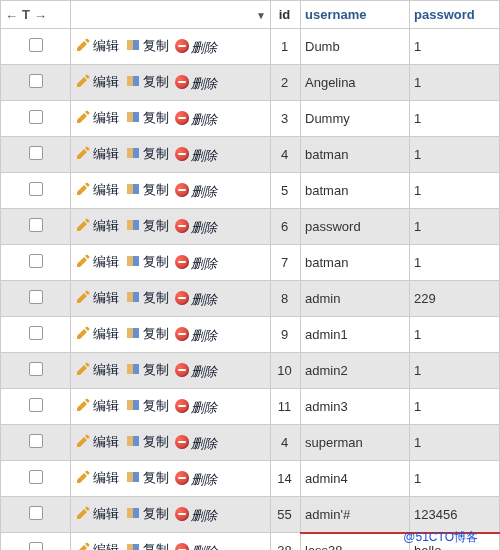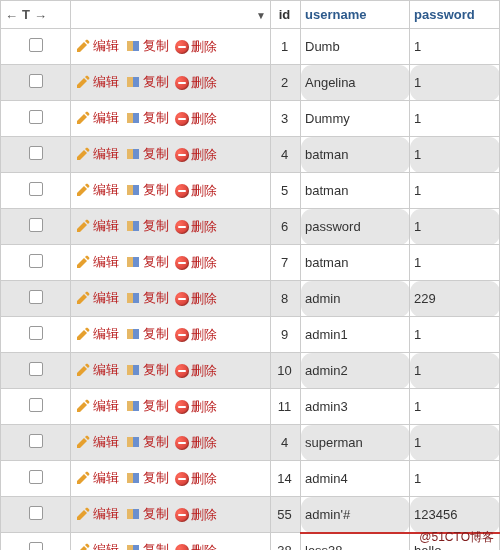--- a/index.html
+++ b/index.html
@@ -31,30 +31,29 @@
   }
   .dropdown-arr {
     font-size: 10px;
     color: #555;
   }
   .row-even { background: #fff; }
   .row-odd  { background: #e6e6e6; }
   .checkbox-cell { width: 22px; text-align: center; }
   .actions-cell { width: 200px; white-space: nowrap; }
   .id-cell { width: 30px; text-align: center; padding-right: 6px; color: #333;}
-  .username-cell, .password-cell { color: #333; border-radius: 11px; }
+  .username-cell, .password-cell { color: #333; }
   .password-cell { width: 90px; }
   .act {
     display: inline-flex;
-    align-items: center;
     margin-right: 6px;
-    color: #b91c1c;
+    color: #0f172a;
     cursor: pointer;
   }
-  .act:last-child { margin-right: 0; }
+  .act:last-child { margin-right: 0; font-style: italic; }
   .act-label { margin-left: 2px; }
   .icon { display: inline-block; width: 16px; height: 16px; }
   .icon-pencil svg path { fill: #e6a02e; }
   .icon-copy {
     position: relative;
     width: 16px; height: 16px;
     background: linear-gradient(#6a8fcf,#6a8fcf);
     background-size: 6px 10px;
     background-position: 2px 3px;
     background-repeat: no-repeat;
@@ -81,22 +80,22 @@
   .nav-cell { width: 70px; color:#555; font-size:13px; white-space:nowrap;}
   .nav-cell span { margin-right:4px; }
   .highlight-sep { border-top: 2px solid #c9302c !important; }
   .checkbox {
     appearance:none;
     width:14px;height:14px;border:1px solid #999;border-radius:2px;background:#fff;
   }
   .colsep { border-left: 1px solid #bbb; }
   .watermark {
     position: fixed;
-    right: 6px; bottom: 4px;
-    color: #7f1d1d;
+    right: 22px; bottom: 4px;
+    color: #1d4ed8;
     font-size: 12px;
     pointer-events: none;
   }
 </style>
 </head>
 <body>
 
 <table>
   <thead>
     <tr>

